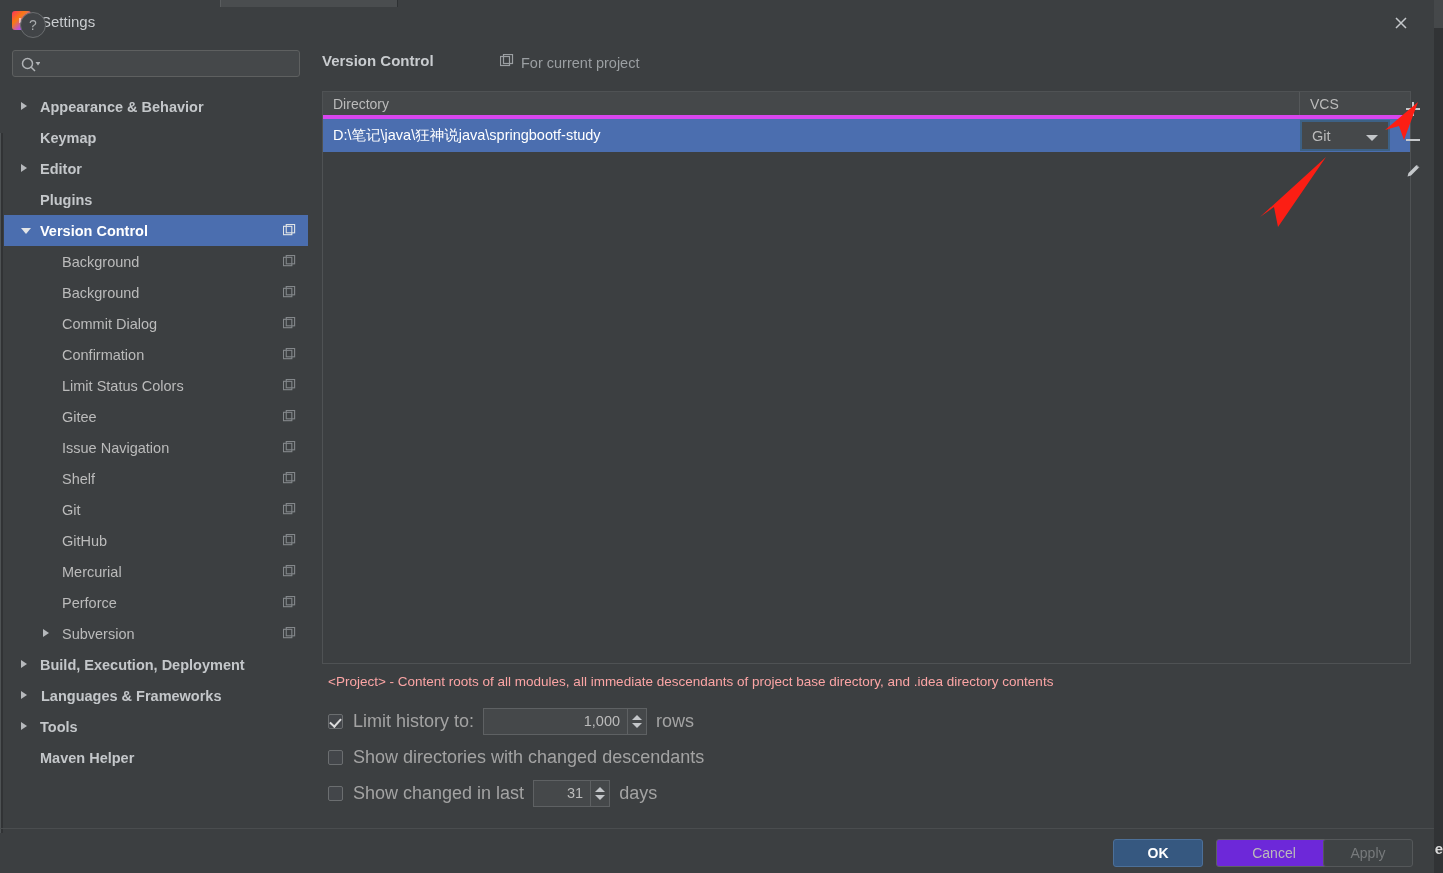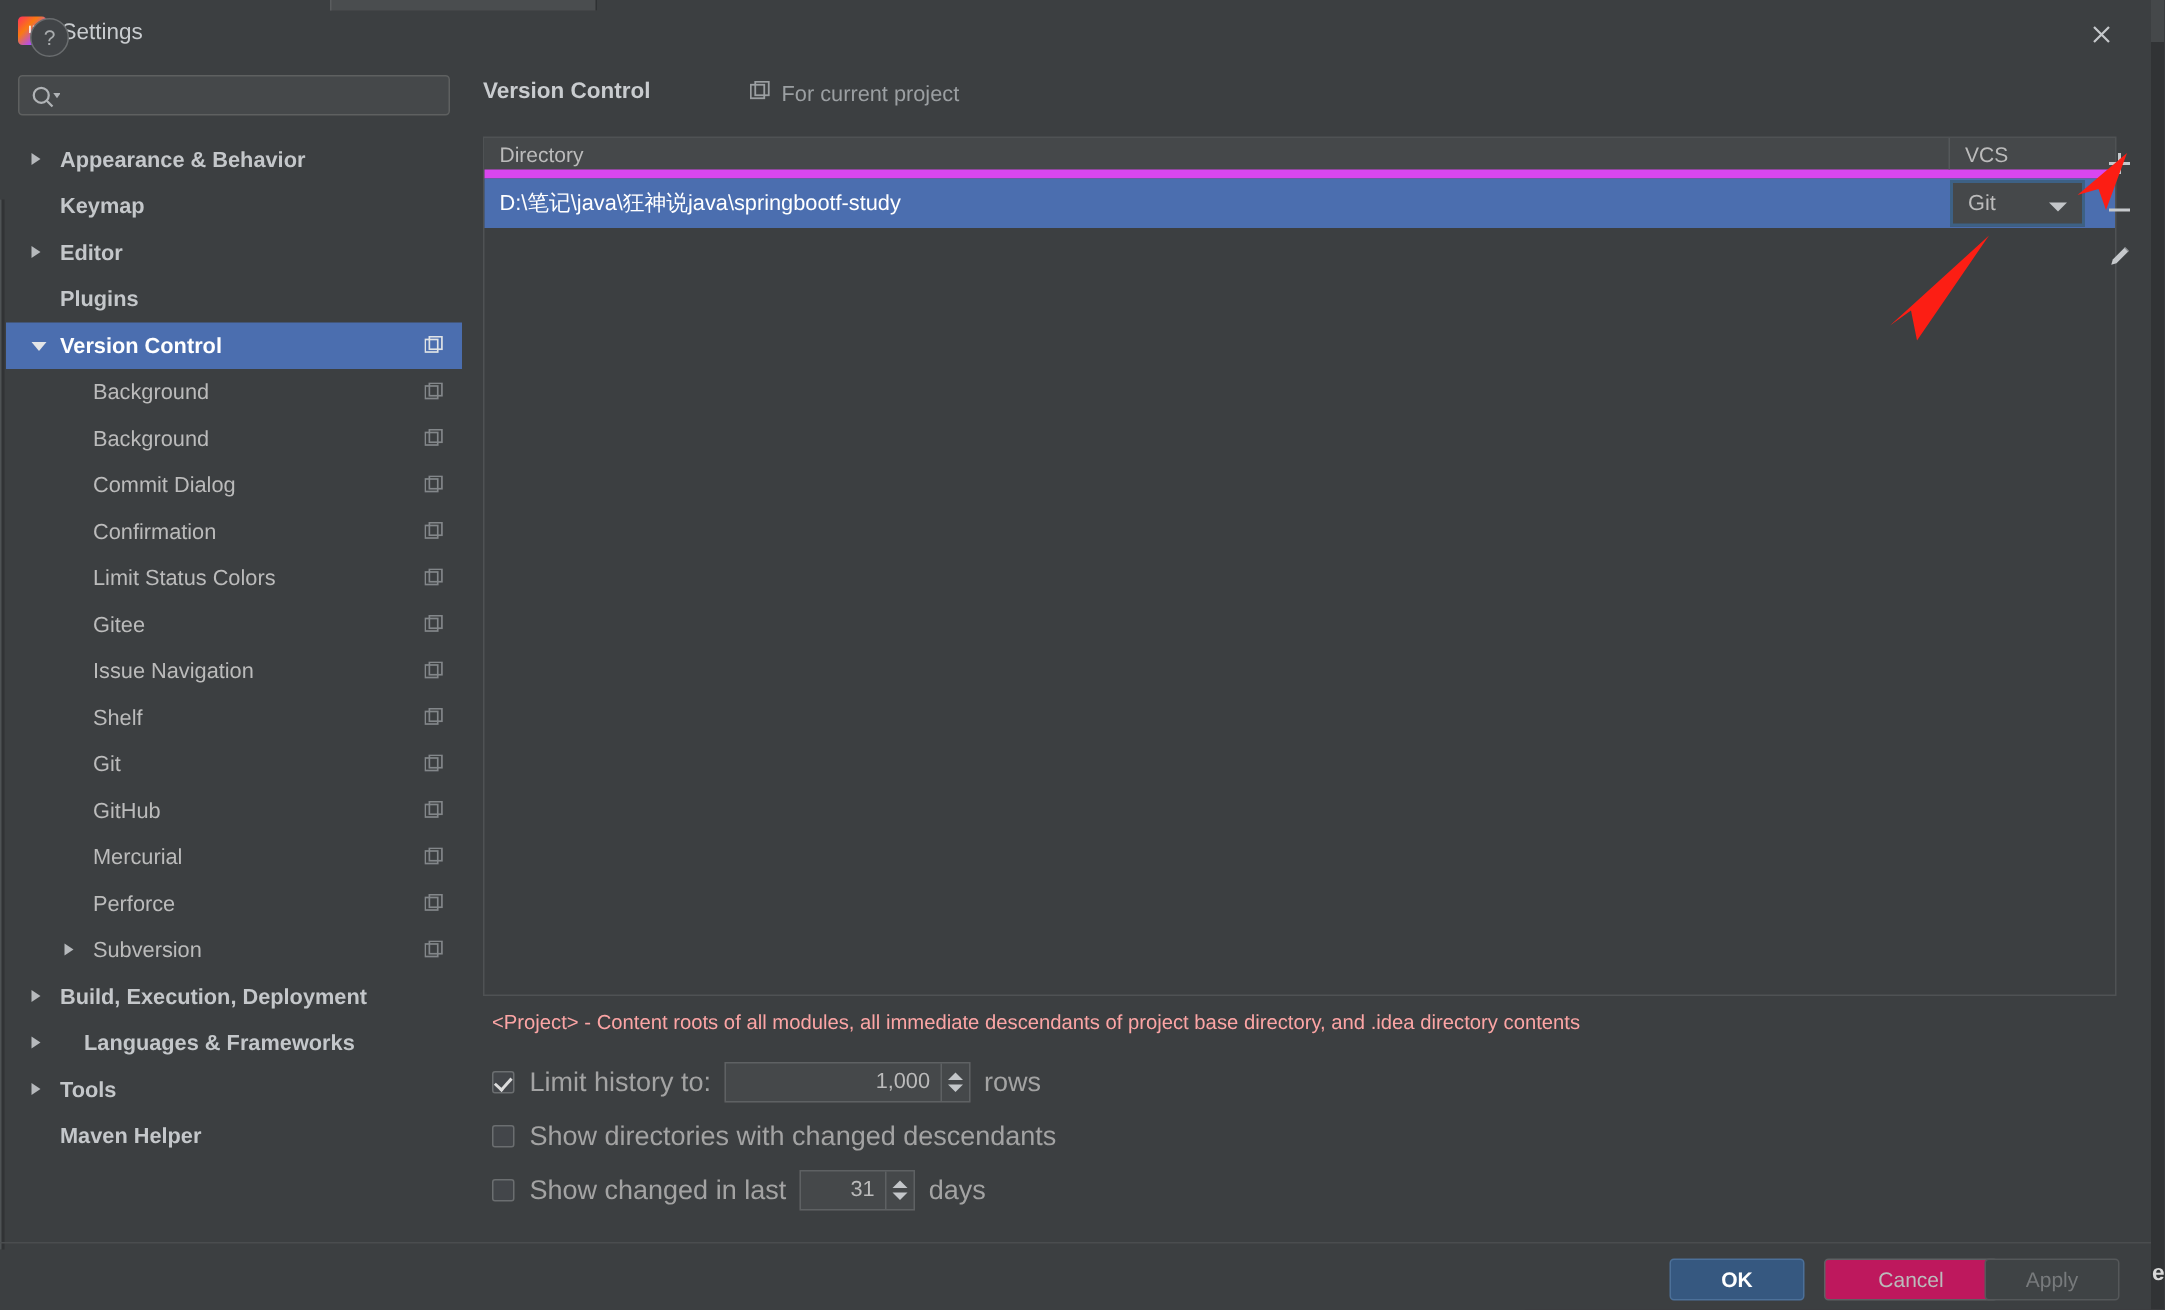--- a/index.html
+++ b/index.html
@@ -113,21 +113,21 @@
   }
   .scope-note {
     position: absolute; left: 180px; top: 16px;
     font-size: 14.5px; color: #9b9fa2; display: flex; align-items: center; gap: 7px;
   }
 
   .table-box {
     position: absolute; left: 2px; top: 53px; width: 1089px; height: 573px;
     border: 1px solid #4f5254; background: #3c3f41;
   }
-  .thead { display: flex; height: 27px; background: #45484a; border-bottom: 6px solid #d946ef; }
+  .thead { display: flex; height: 27px; background: #45484a; border-bottom: 4px solid #d946ef; }
   .th {
     display: flex; align-items: center; padding-left: 10px;
     font-size: 14px; color: #bbbbbb;
   }
   .th.dir { flex: 1; border-right: 1px solid #55585a; }
   .th.vcs { width: 110px; }
   .trow {
     display: flex; height: 33px; align-items: center;
     background: #4b6eaf; cursor: pointer;
   }
@@ -203,21 +203,21 @@
     border-radius: 50%; border: 1px solid #6a6d6f; color: #a9acae;
     display: flex; align-items: center; justify-content: center;
     font-size: 14px; cursor: pointer; background: #414447;
   }
   .btn {
     position: absolute; top: 839px; height: 28px;
     border-radius: 3px; display: flex; align-items: center; justify-content: center;
     font-size: 14px; cursor: pointer;
   }
   .btn.ok { left: 1113px; width: 90px; background: #365880; border: 1px solid #4c7099; color: #ffffff; font-weight: bold; }
-  .btn.cancel { left: 1216px; width: 116px; background: #be185d; border: 1px solid #5e6163; color: #bbbbbb; }
+  .btn.cancel { left: 1216px; width: 116px; background: #6d28d9; border: 1px solid #5e6163; color: #bbbbbb; }
   .btn.apply { left: 1323px; width: 90px; background: #3f4345; border: 1px solid #55585a; color: #777a7c; cursor: default; }
 
   
   .anno { position: absolute; pointer-events: none; }
 </style>
 </head>
 <body>
 
 <div id="root">
 
@@ -365,21 +365,21 @@
               <rect x="0.5" y="2.5" width="9" height="9" stroke="#83878a" stroke-width="1.2" fill="none"></rect>
               <rect x="3.5" y="0.5" width="9" height="9" stroke="#83878a" stroke-width="1.2" fill="none"></rect>
             </svg></span>
         </div>
         <div class="tree-item bold">
           <span class="arrow" style="left: 17px; top: 11px;"></span>
           <span class="tree-label" style="margin-left: 36px;">Build, Execution, Deployment</span>
         </div>
         <div class="tree-item bold">
           <span class="arrow" style="left: 17px; top: 11px;"></span>
-          <span class="tree-label" style="margin-left: 52px;">Languages &amp; Frameworks</span>
+          <span class="tree-label" style="margin-left: 37px;">Languages &amp; Frameworks</span>
         </div>
         <div class="tree-item bold">
           <span class="arrow" style="left: 17px; top: 11px;"></span>
           <span class="tree-label" style="margin-left: 36px;">Tools</span>
         </div>
         <div class="tree-item bold">
           <span class="tree-label" style="margin-left: 36px;">Maven Helper</span>
         </div>
       </div>
   </div>

